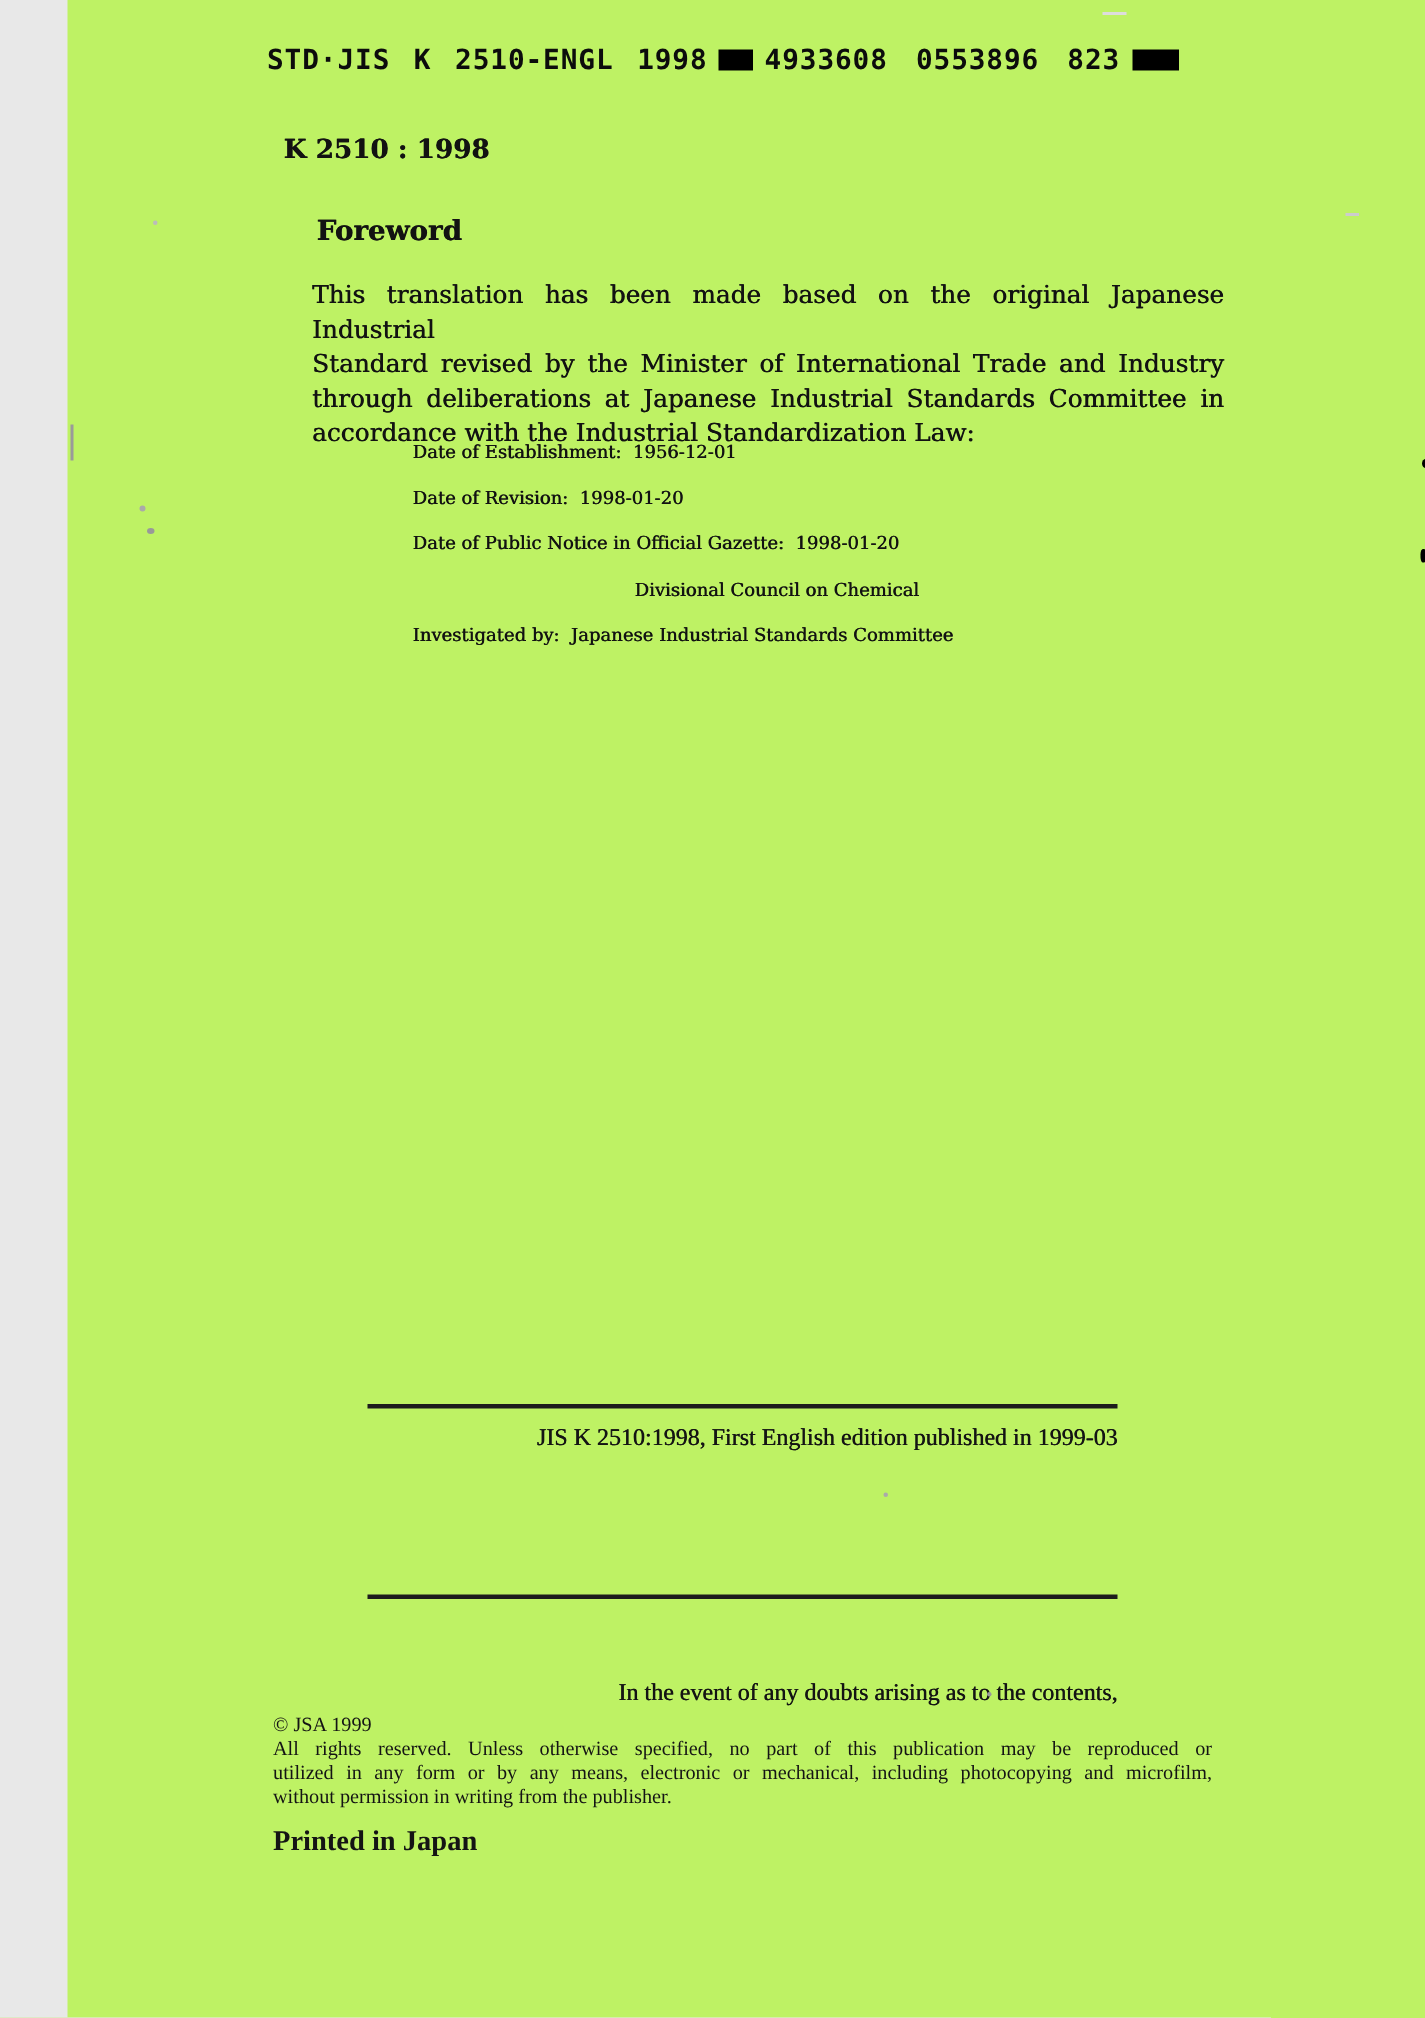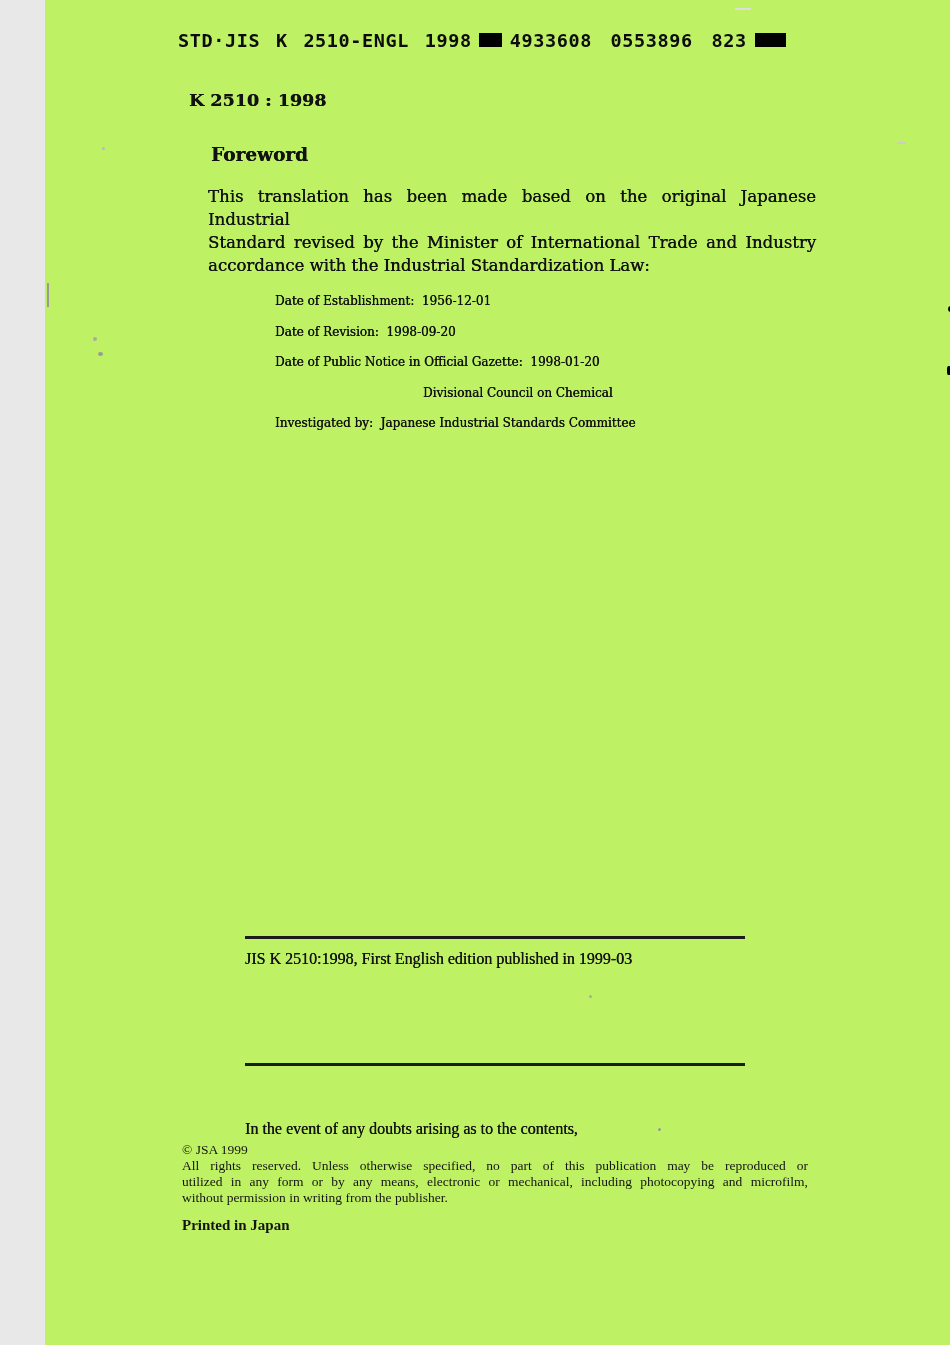--- a/index.html
+++ b/index.html
@@ -91,21 +91,21 @@
     width: 500px;
     background: #1c1c1c;
   }
   .rule-top { top: 936px; height: 3px; }
   .rule-bottom { top: 1063px; height: 2.5px; }
 
   .pub-text {
     position: absolute;
     left: 200px;
     width: 500px;
-    text-align: left;
+    text-align: right;
     font-family: "Liberation Serif", serif;
     font-size: 16px;
     color: #141414;
     text-shadow: 0.3px 0 0 currentColor;
     white-space: pre-wrap;
   }
   .edition-note { top: 950px; }
   .publisher { top: 1011px; line-height: 21.5px; }
   .disclaimer { top: 1078px; line-height: 20.5px; }
 
@@ -119,21 +119,21 @@
     font-size: 13.5px;
     line-height: 16px;
     color: #141414;
   }
   .copyright .jline { text-align: justify; text-align-last: justify; }
   .printed {
     position: absolute;
     left: 137px; top: 1217px;
     font-family: "Liberation Serif", serif;
     font-weight: bold;
-    font-size: 15px;
+    font-size: 19px;
     color: #141414;
   }
 
   
   .sp { position: absolute; background: #000; border-radius: 50%; }
 </style>
 </head>
 <body>
 
 <div class="page">
@@ -145,26 +145,27 @@
     <span class="bar bar-2"></span>
   </div>
 
   <div class="std-number">K 2510 : 1998</div>
 
   <h2 class="section-title">Foreword</h2>
 
   <div class="body-par">
     <div class="jline">This translation has been made based on the original Japanese Industrial</div>
     <div class="jline">Standard revised by the Minister of International Trade and Industry</div>
+    <div class="jline">through deliberations at Japanese Industrial Standards Committee in</div>
     <div class="lastline">accordance with the Industrial Standardization Law:</div>
   </div>
 
   <div class="details">
     <div class="dline">Date of Establishment:  1956-12-01</div>
-    <div class="dline">Date of Revision:  1998-09-20</div>
+    <div class="dline">Date of Revision:  1998-01-20</div>
     <div class="dline">Date of Public Notice in Official Gazette:  1998-01-20</div>
     <div class="dline cont">Divisional Council on Chemical</div>
     <div class="dline">Investigated by:  Japanese Industrial Standards Committee</div>
   </div>
 
   <div class="rule rule-top"></div>
 
   <div class="pub-text edition-note">JIS K 2510:1998, First English edition published in 1999-03</div>
 
 

